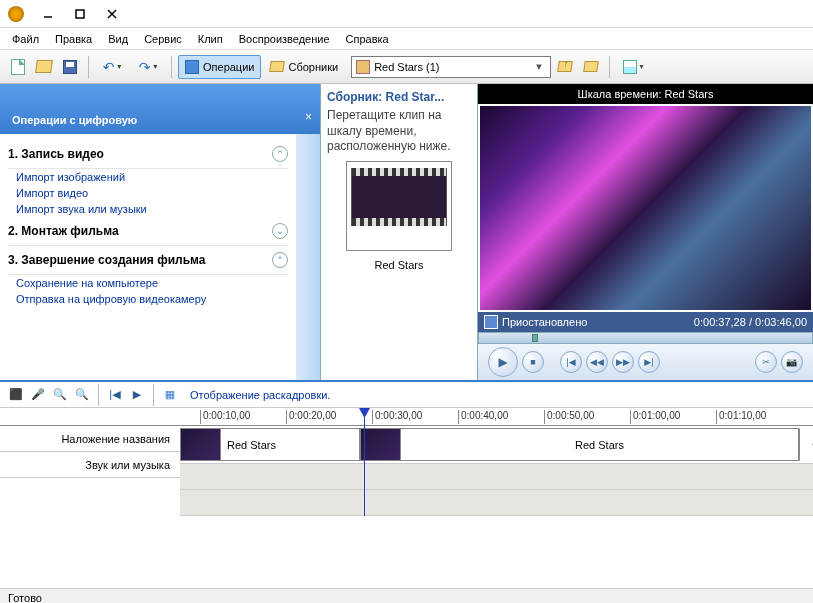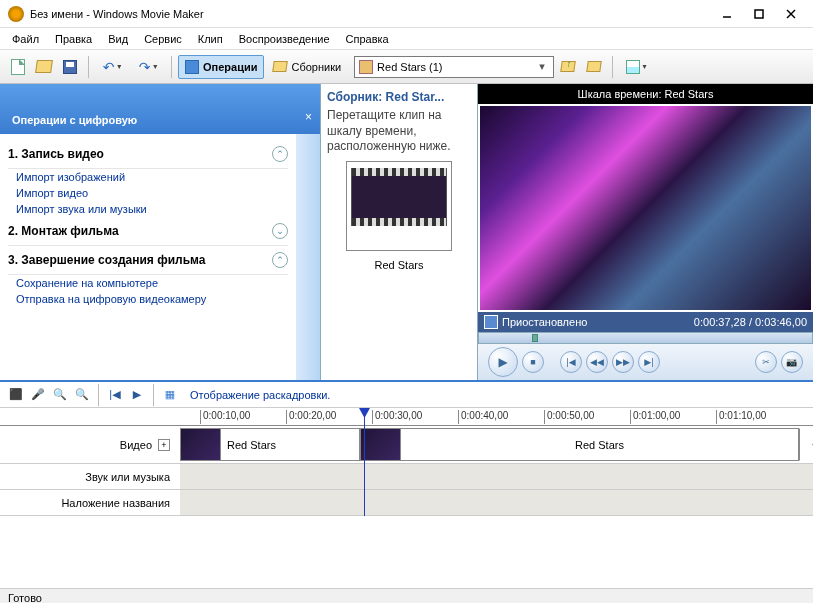--- a/index.html
+++ b/index.html
@@ -14,21 +14,21 @@
 
 
 .menubar { height: 22px; display: flex; align-items: center; padding: 0 4px; border-bottom: 1px solid #ddd; }
 .menubar .item { padding: 2px 8px; cursor: pointer; }
 
 
 .toolbar { height: 34px; display: flex; align-items: center; padding: 0 6px; background: linear-gradient(#fdfdfd, #eaeaea); border-bottom: 1px solid #c0c0c0; gap: 2px; }
 .tb-btn { width: 24px; height: 24px; display: flex; align-items: center; justify-content: center; cursor: pointer; border: 1px solid transparent; border-radius: 2px; }
 .tb-sep { width: 1px; height: 22px; background: #bbb; margin: 0 4px; }
 .tb-labeled { width: auto; padding: 0 6px; gap: 4px; }
-.tb-labeled.active { background: #c5e0f7; border-color: #5a9bd5; font-weight: bold; }
+.tb-labeled.active { background: #c5e0f7; border-color: #5a9bd5; }
 .tb-select { flex: 0 0 200px; height: 22px; border: 1px solid #7a7a7a; background: #fff; display: flex; align-items: center; padding: 0 4px; margin-left: 4px; }
 .tb-select .sel-icon { width: 14px; height: 14px; background: #e8c070; border: 1px solid #a67; margin-right: 4px; }
 .tb-select .sel-txt { flex: 1; }
 .tb-select .sel-drop { width: 14px; text-align: center; color: #555; }
 
 .icon-new { width: 14px; height: 16px; background: #fff; border: 1px solid #6a8; position: relative; }
 .icon-new::after { content: ''; position: absolute; top: -1px; right: -1px; border: 3px solid transparent; border-left-color: #6a8; border-bottom-color: #6a8; }
 .icon-open { width: 16px; height: 13px; background: #f6d87a; border: 1px solid #b89440; transform: skewX(-8deg); }
 .icon-save { width: 14px; height: 14px; background: #4a6db0; border: 1px solid #2a4a80; position: relative; }
 .icon-save::after { content: ''; position: absolute; top: 1px; left: 2px; width: 8px; height: 5px; background: #fff; }
@@ -99,21 +99,20 @@
 
 .statusbar { position: absolute; bottom: 0; left: 0; right: 0; height: 15px; background: #f0f0f0; border-top: 1px solid #ccc; padding: 3px 8px; }
 
 .chev::after { content: '▾'; font-size: 8px; margin-left: 3px; color: #444; }
 </style>
 </head>
 <body>
 
 <div class="titlebar">
   <div class="app-icon"></div>
-  <div class="title">Без имени - Windows Movie Maker</div>
   <div class="ctrl">
       <svg viewBox="0 0 12 12">
         <line x1="2" y1="9" x2="10" y2="9" stroke="#000" stroke-width="1.5"></line>
       </svg>
     </div>
   <div class="ctrl">
       <svg viewBox="0 0 12 12">
         <rect x="2" y="2" width="8" height="8" fill="none" stroke="#000" stroke-width="1.5"></rect>
       </svg>
     </div>
@@ -258,29 +257,25 @@
     <div class="tl-btn">|◀</div>
     <div class="tl-btn">▶</div>
     <div class="tb-sep"></div>
     <div class="tl-btn" style="color:#3a7cd0">▦</div>
     <span class="tl-link">Отображение раскадровки.</span>
   </div>
 
   <div class="tl-grid">
     <div class="tl-labels">
       <div class="tl-stub"></div>
-      <div class="tl-row">
-        <span>Видео</span>
-        <div class="expand">+</div>
+      <div class="tl-row thin">
+        <span>Наложение названия</span>
       </div>
       <div class="tl-row thin">
         <span>Звук или музыка</span>
-      </div>
-      <div class="tl-row thin">
-        <span>Наложение названия</span>
       </div>
     </div>
     <div class="tl-tracks">
       <div class="playhead" style="left:184px"></div>
       <div class="tl-ruler">
         <span class="tick" style="left:20px">0:00:10,00</span>
         <span class="tick" style="left:106px">0:00:20,00</span>
         <span class="tick" style="left:192px">0:00:30,00</span>
         <span class="tick" style="left:278px">0:00:40,00</span>
         <span class="tick" style="left:364px">0:00:50,00</span>

